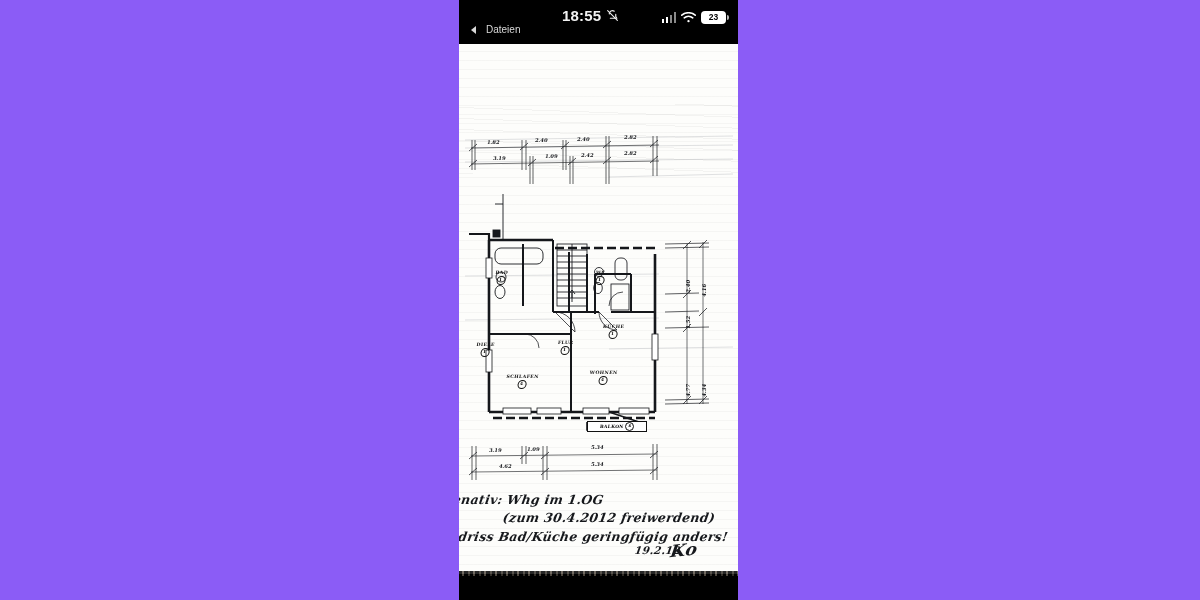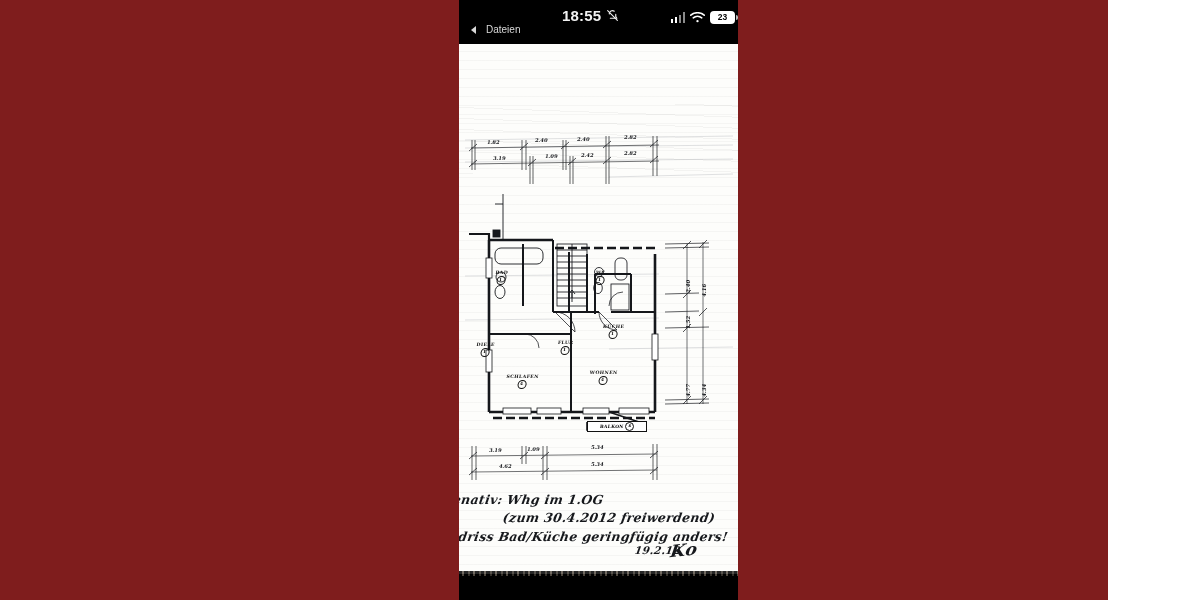--- a/index.html
+++ b/index.html
@@ -1,29 +1,29 @@
 <!DOCTYPE html>
 <html><head>
 <meta charset="utf-8">
 <style>
   html,body{margin:0;padding:0;background:#ffffff;}
   body{width:1200px;height:600px;overflow:hidden;font-family:"Liberation Sans",sans-serif;}
 
-  #stage{position:relative;width:1108px;height:600px;background:#7f1d1d;}
+  #stage{position:relative;width:1200px;height:600px;background:#8b5cf6;}
 
   
   #phone{position:absolute;left:459px;top:0;width:279px;height:600px;background:#ffffff;overflow:hidden;}
 
   
   #statusbar{position:absolute;left:0;top:0;width:279px;height:44px;background:#000000;color:#ffffff;}
   #sb-time{position:absolute;left:103px;top:7px;font-size:15px;font-weight:bold;letter-spacing:.2px;color:#f2f2f2;}
   #sb-mute{position:absolute;left:147px;top:9px;width:13px;height:13px;}
   #sb-back{position:absolute;left:12px;top:24px;font-size:10px;color:#d8d8d8;display:flex;align-items:center;gap:10px;}
   #sb-back .tri{display:inline-block;width:0;height:0;border-top:4px solid transparent;border-bottom:4px solid transparent;border-right:5px solid #d8d8d8;}
-  #sb-right{position:absolute;right:3px;top:11px;display:flex;align-items:center;gap:5px;}
+  #sb-right{position:absolute;right:12px;top:11px;display:flex;align-items:center;gap:5px;}
   .bars{display:flex;align-items:flex-end;gap:1.5px;height:11px;}
   .bars i{display:block;width:2.5px;background:#ffffff;}
   .bars i:nth-child(1){height:4px;}
   .bars i:nth-child(2){height:6px;}
   .bars i:nth-child(3){height:8px;background:#8a8a8a;}
   .bars i:nth-child(4){height:11px;background:#8a8a8a;}
   .batt{position:relative;width:25px;height:13px;border-radius:4px;background:#ffffff;display:flex;align-items:center;justify-content:center;}
   .batt span{font-size:8.5px;font-weight:bold;color:#000;line-height:1;}
   .batt::after{content:"";position:absolute;right:-3px;top:4px;width:2px;height:5px;background:#b9b9b9;border-radius:0 2px 2px 0;}
 

